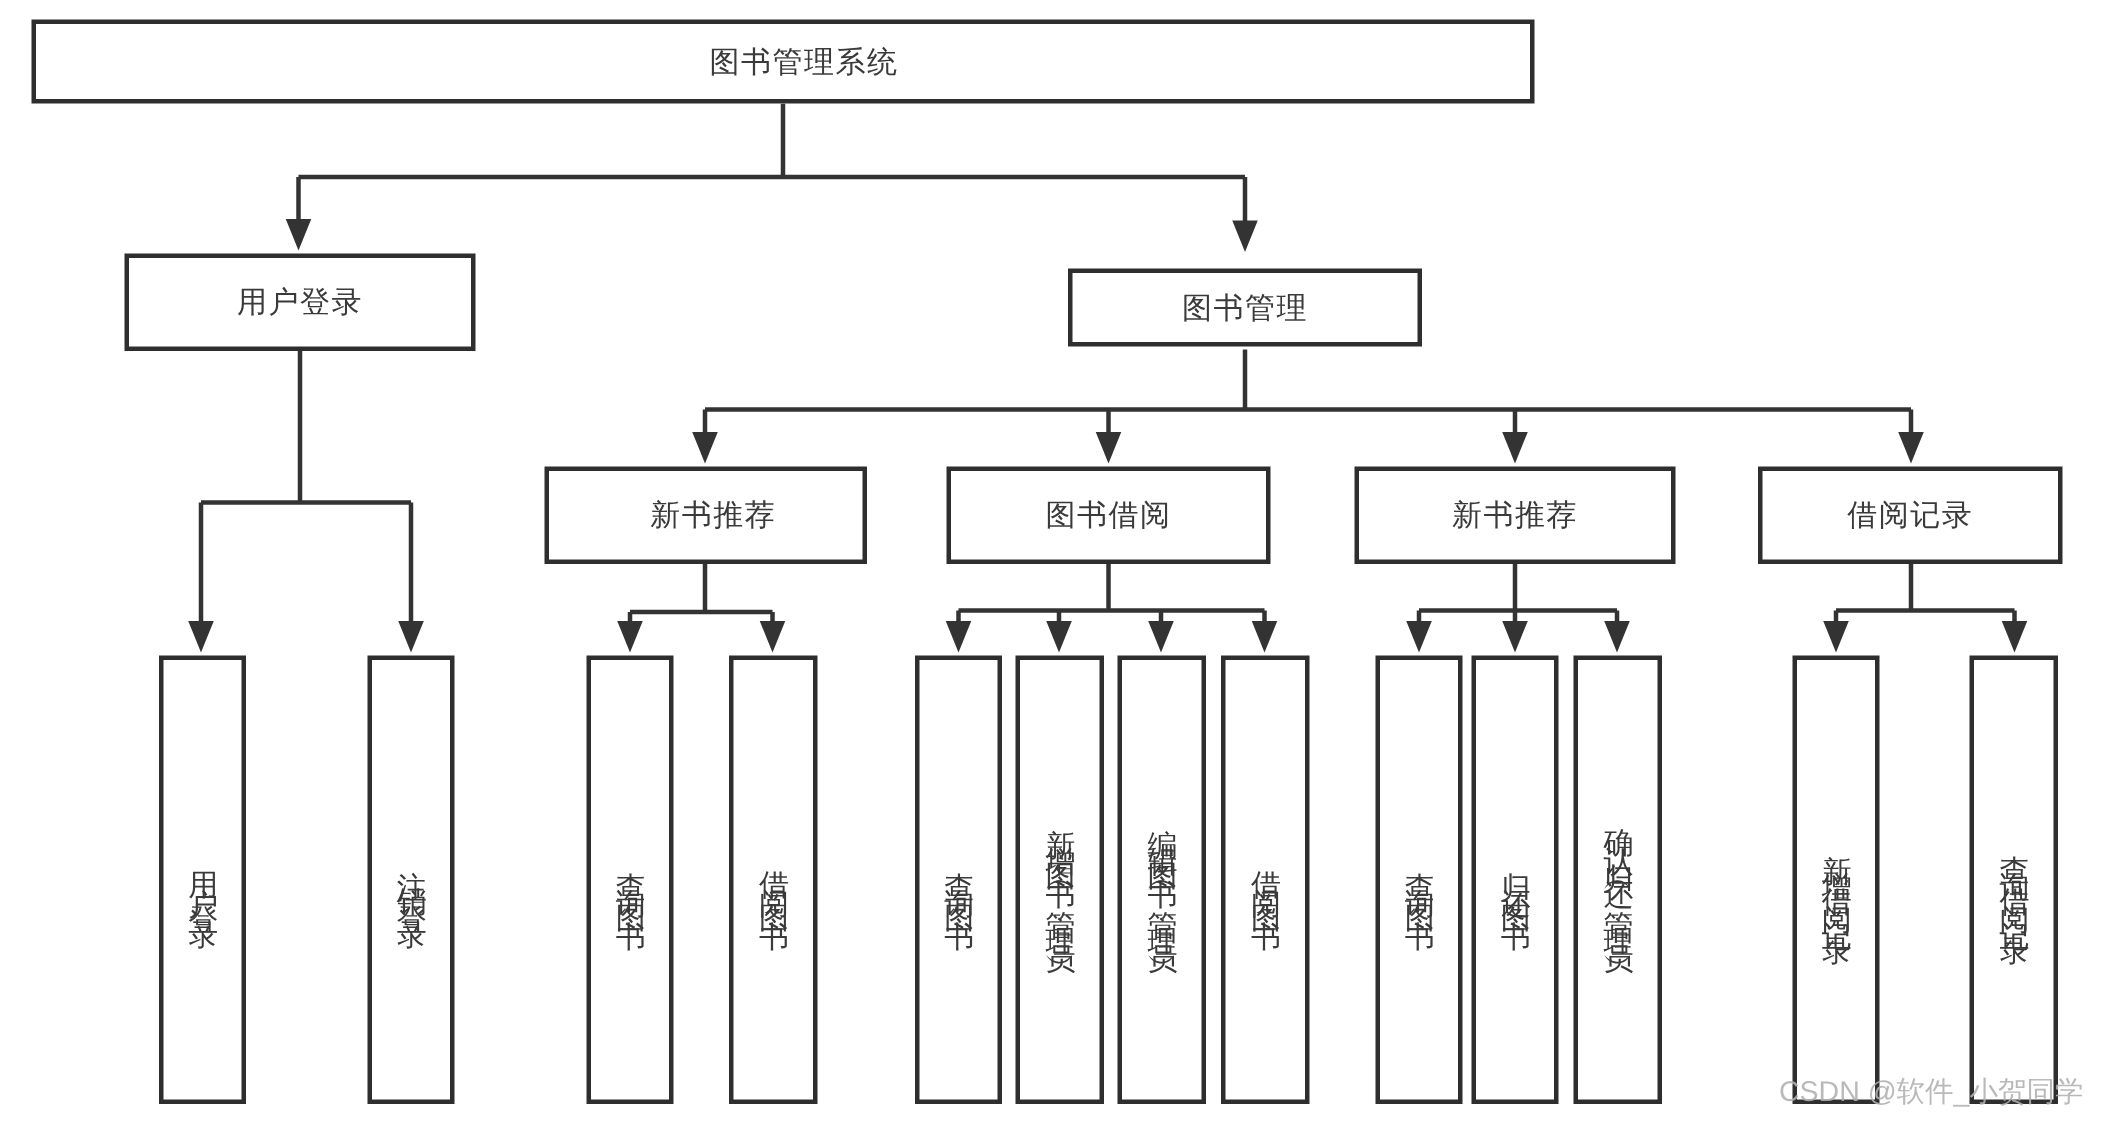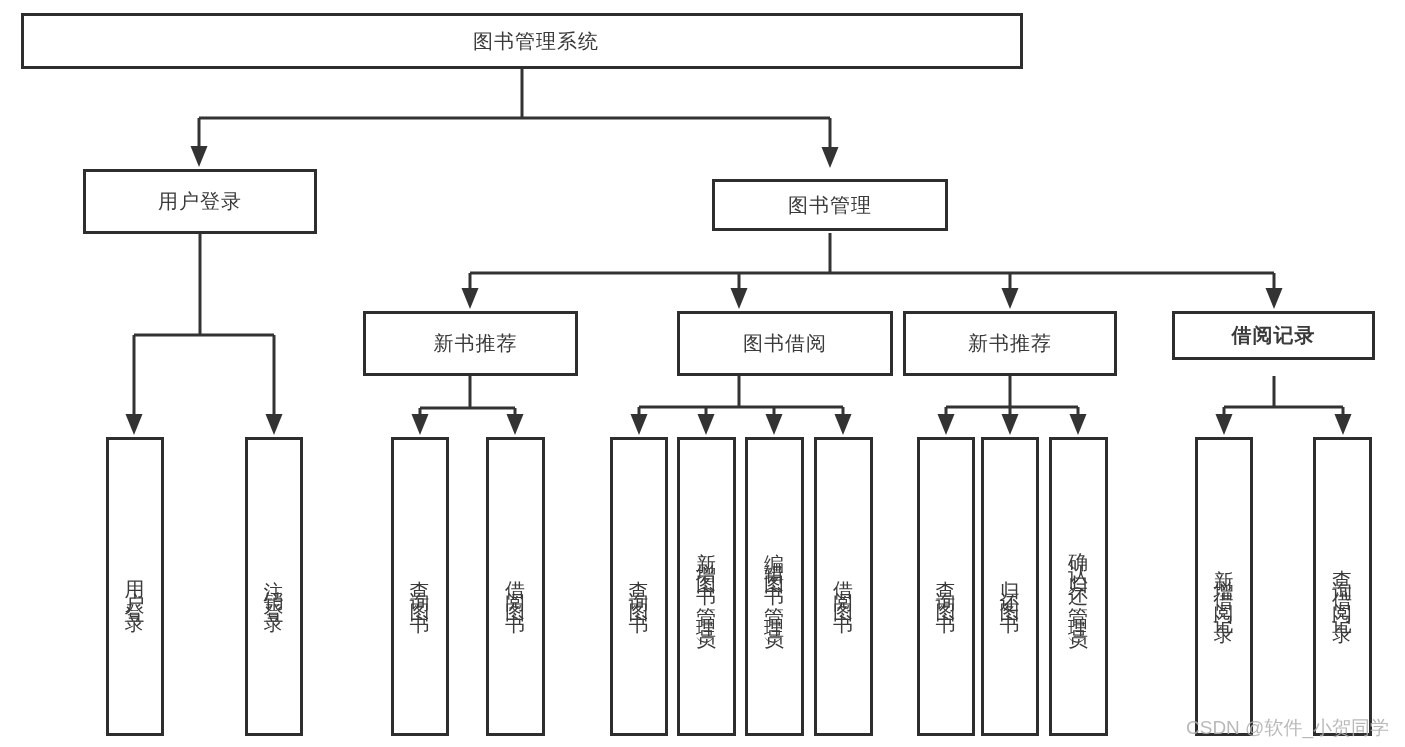--- a/index.html
+++ b/index.html
@@ -107,27 +107,27 @@
   <div class="node" style="left:83px;top:169px;width:234px;height:65px;">
     <span class="lbl">用户登录</span>
   </div>
   <div class="node" style="left:712px;top:179px;width:236px;height:52px;text-align:center;">
     <span class="lbl">图书管理</span>
   </div>
 
   <div class="node" style="left:363px;top:311px;width:215px;height:65px;padding-left:10px;">
     <span class="lbl">新书推荐</span>
   </div>
-  <div class="node" style="left:631px;top:311px;width:216px;height:65px;margin-left:46px;">
+  <div class="node" style="left:631px;top:311px;width:216px;height:65px;">
     <span class="lbl">图书借阅</span>
   </div>
   <div class="node" style="left:903px;top:311px;width:214px;height:65px;">
     <span class="lbl">新书推荐</span>
   </div>
-  <div class="node" style="left:1172px;top:311px;width:203px;height:49px;font-weight:bold;">
+  <div class="node" style="left:1172px;top:311px;width:203px;height:65px;">
     <span class="lbl">借阅记录</span>
   </div>
 
   <div class="node vert" style="left:106px;top:437px;width:58px;height:299px;">
     <span class="lbl">用户登录</span>
   </div>
   <div class="node vert" style="left:245px;top:437px;width:58px;height:299px;">
     <span class="lbl">注销登录</span>
   </div>
 

